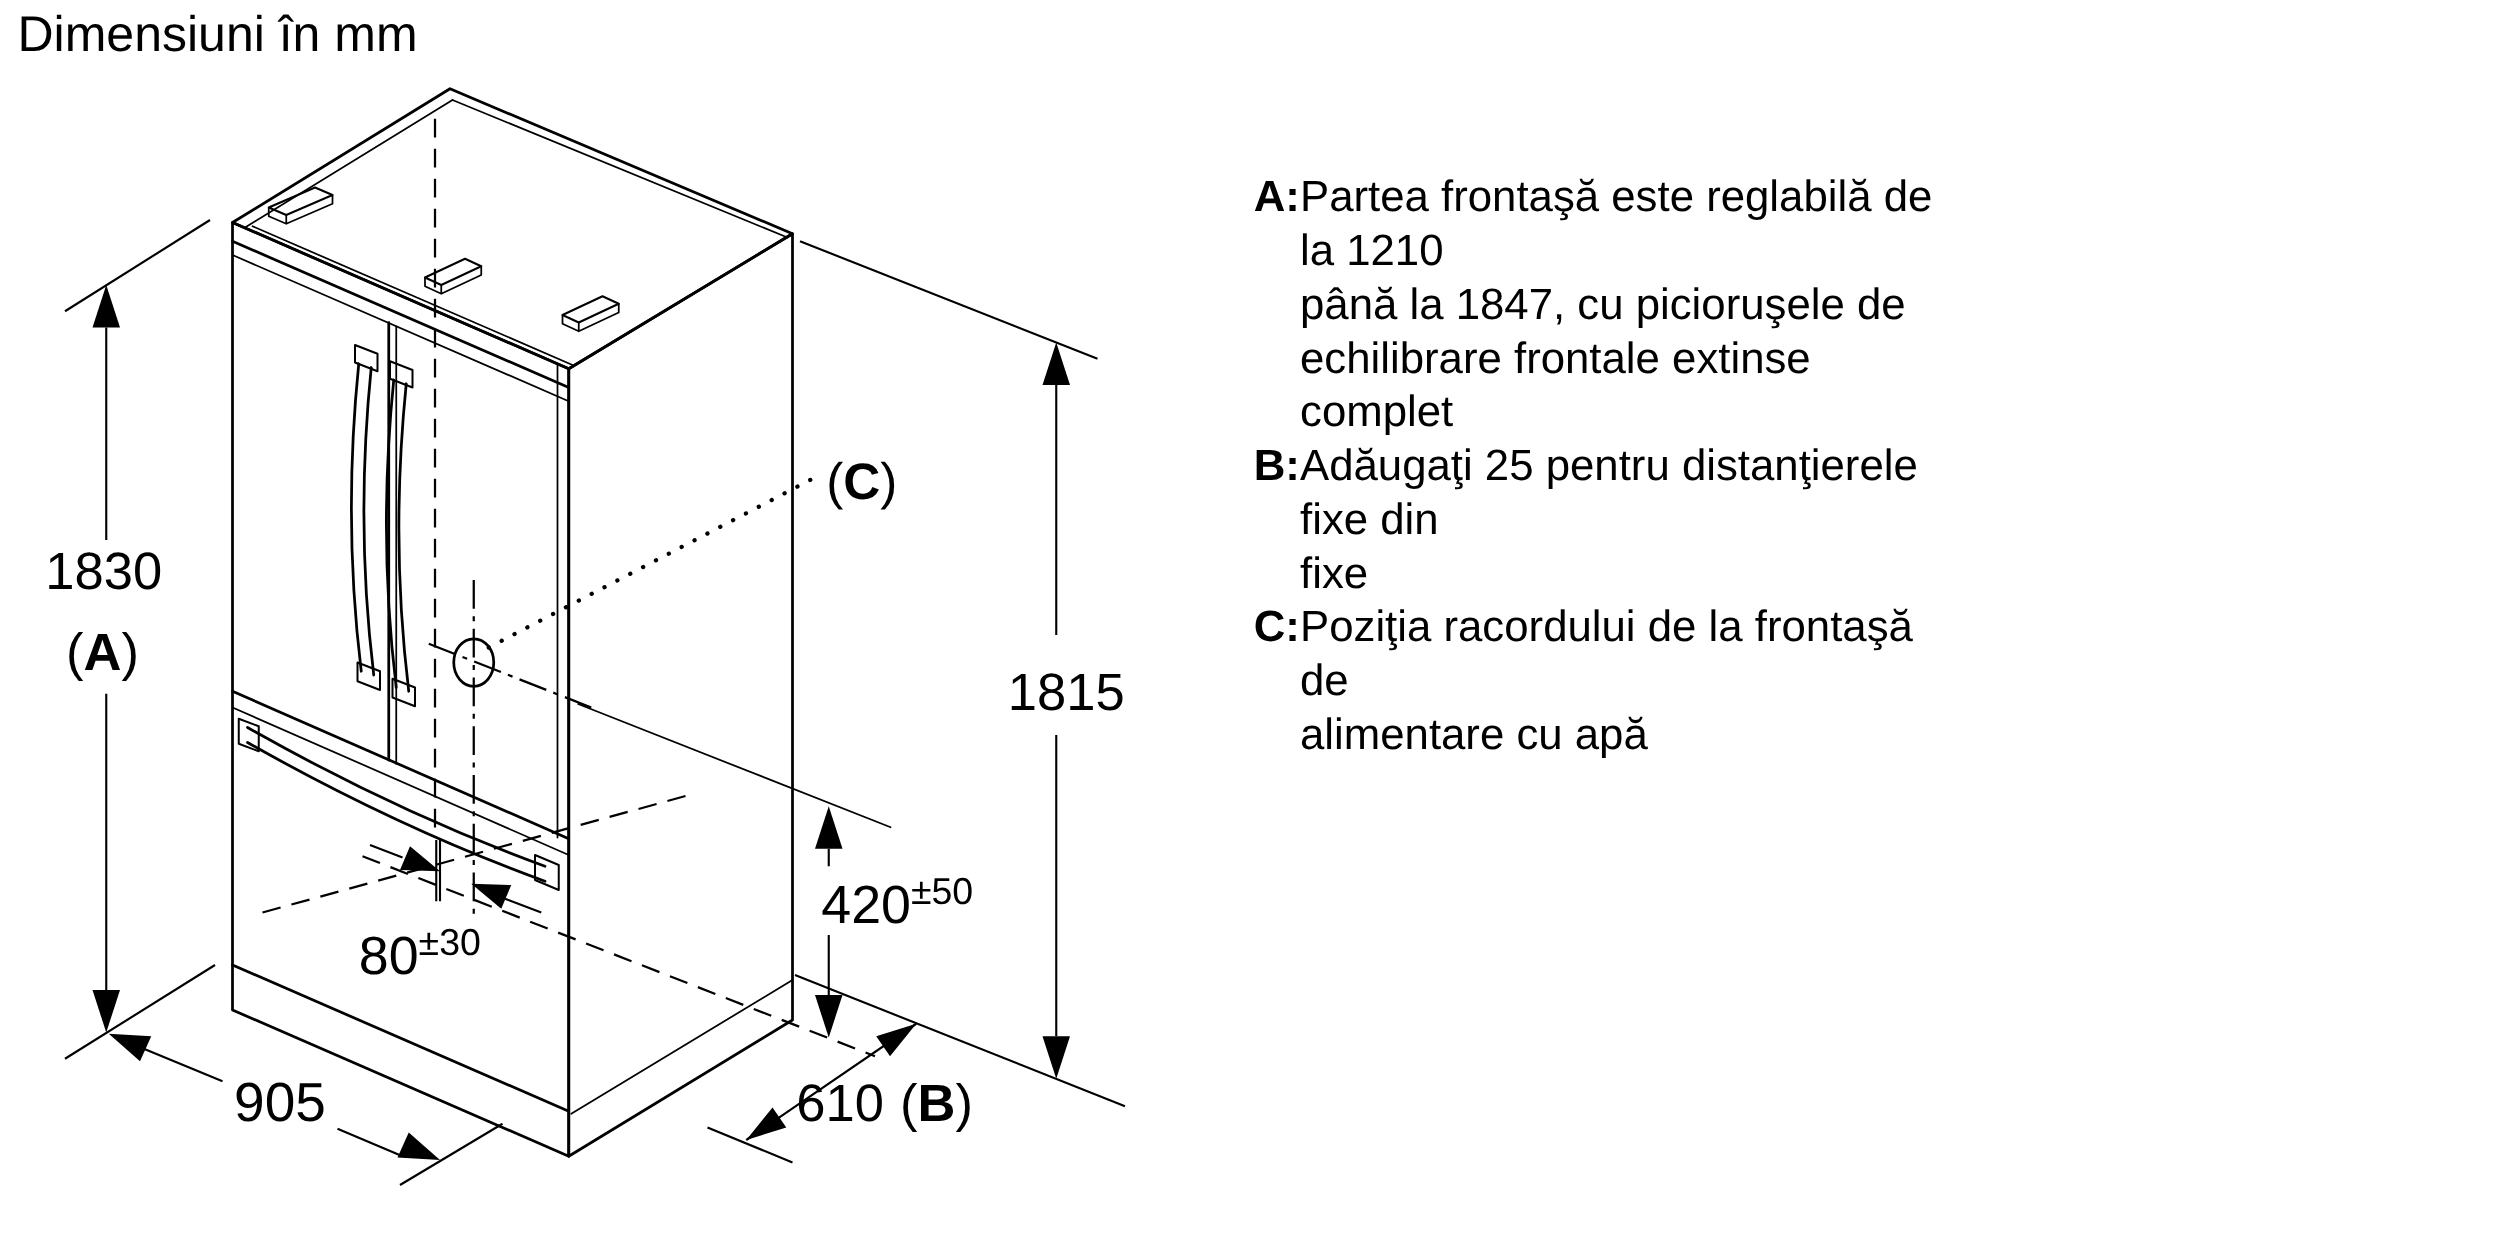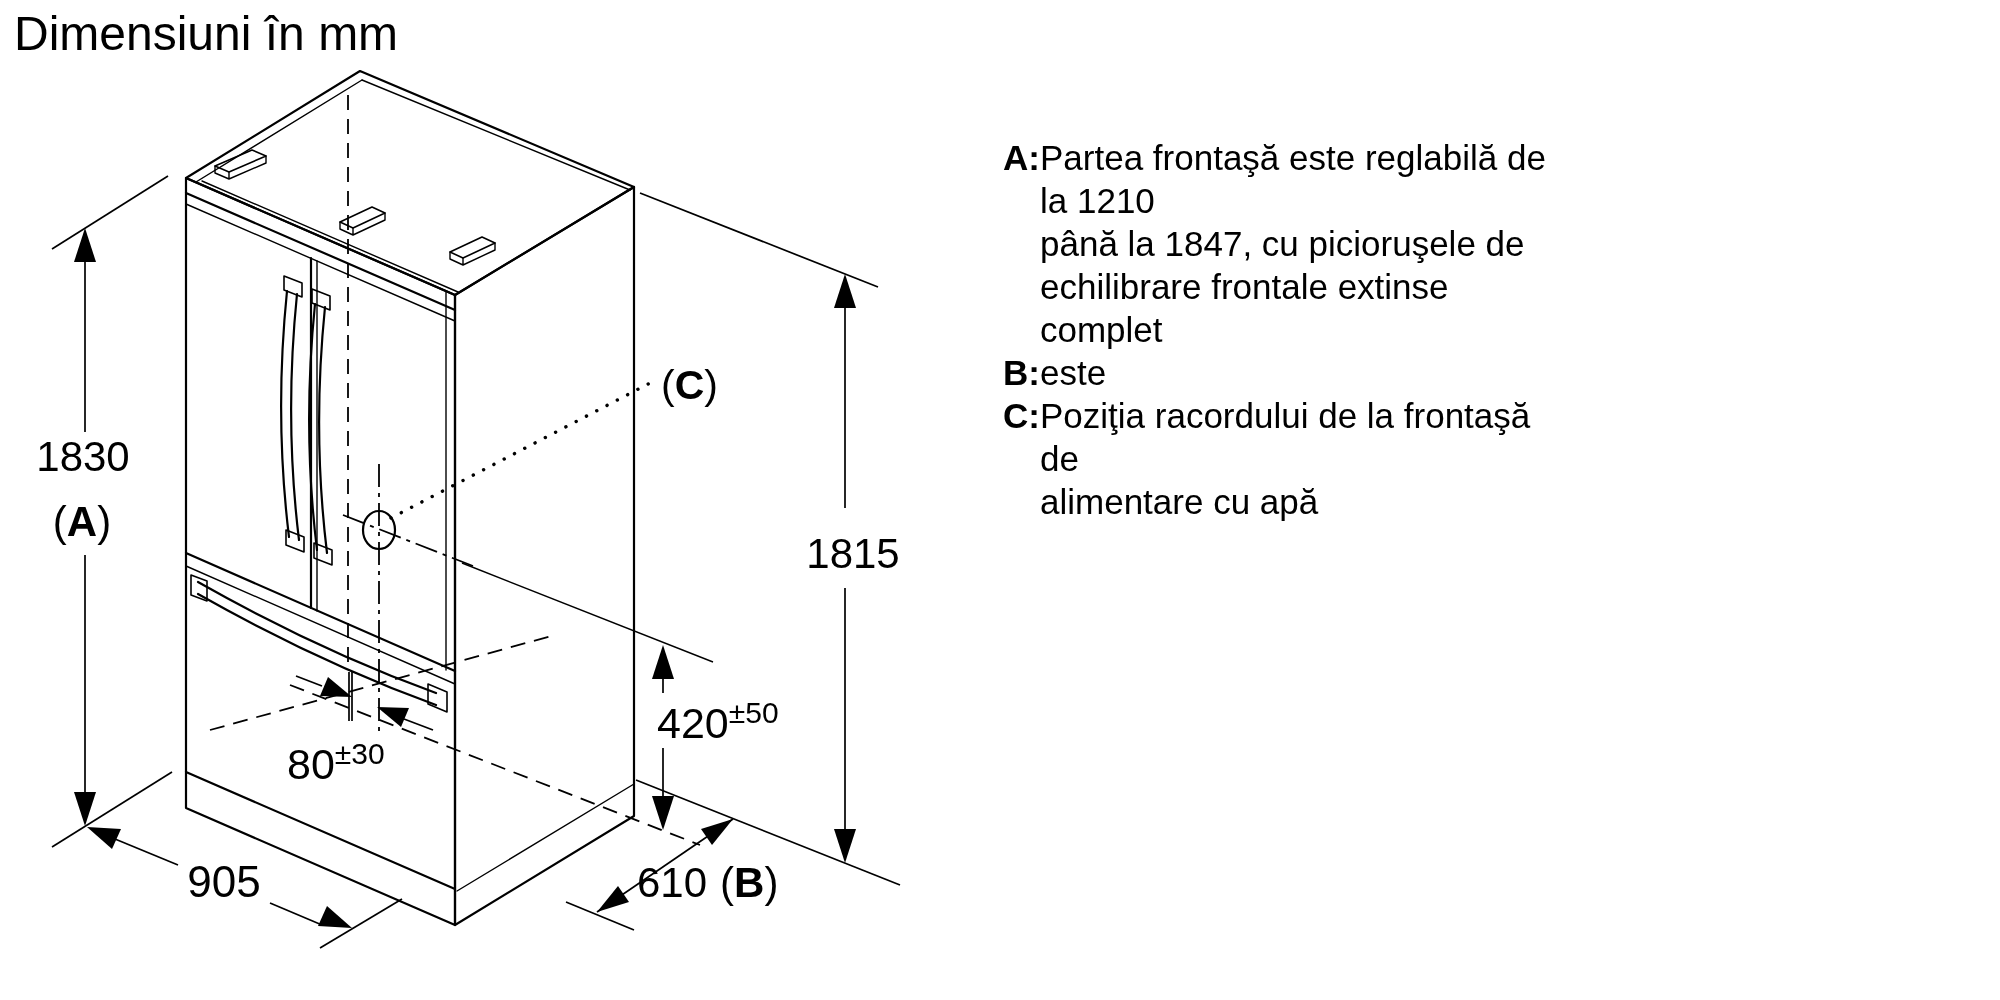--- a/index.html
+++ b/index.html
@@ -1,19 +1,19 @@
 <!DOCTYPE html>
 <html><head>
 <meta charset="utf-8">
 <style>
   html,body{margin:0;padding:0;background:#ffffff;}
   body{width:2000px;height:1000px;position:relative;overflow:hidden;
        font-family:"Liberation Sans", sans-serif;color:#000;}
   #diagram{position:absolute;left:0;top:0;}
-  .page-title{position:absolute;left:14px;top:6px;font-size:48px;color:#000;}
+  .page-title{position:absolute;left:14px;top:6px;font-size:40px;color:#000;}
   .notes{position:absolute;left:1003px;top:136px;font-size:35px;line-height:43px;width:560px;}
   .note{position:relative;padding-left:37px;}
   .note .lbl{position:absolute;left:0;top:0;font-weight:bold;}
   
   .s  {stroke:#000;fill:none;stroke-width:2.2;stroke-linejoin:round;stroke-linecap:round;}
   .s1 {stroke:#000;fill:none;stroke-width:1.4;stroke-linejoin:round;stroke-linecap:round;}
   .s16{stroke:#000;fill:none;stroke-width:1.6;stroke-linejoin:round;}
   .dim{stroke:#000;fill:none;stroke-width:1.7;}
   .thin{stroke:#000;fill:none;stroke-width:1.4;}
   .dash {stroke:#000;fill:none;stroke-width:1.8;stroke-dasharray:15,9;}
@@ -165,20 +165,21 @@
 
 <div class="notes">
   <div class="note">
     <span class="lbl">A:</span>
     <div>Partea frontaşă este reglabilă de la 1210</div>
     <div>până la 1847, cu picioruşele de</div>
     <div>echilibrare frontale extinse complet</div>
   </div>
   <div class="note">
     <span class="lbl">B:</span>
-    <div>este</div>
+    <div>Adăugaţi 25 pentru distanţierele fixe din</div>
+    <div>fixe</div>
   </div>
   <div class="note">
     <span class="lbl">C:</span>
     <div>Poziţia racordului de la frontaşă de</div>
     <div>alimentare cu apă</div>
   </div>
 </div>
 
 </body></html>

